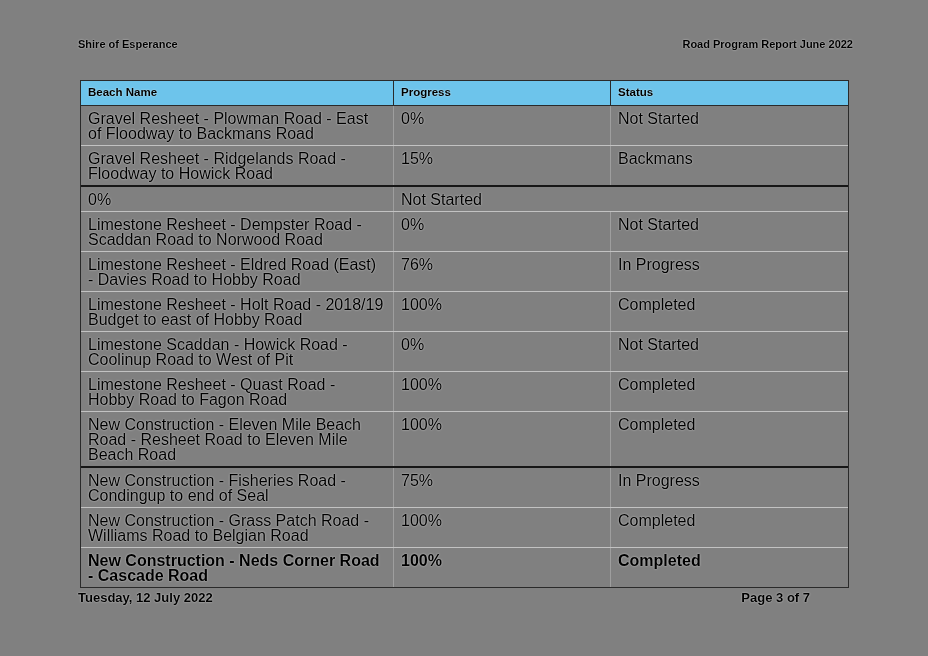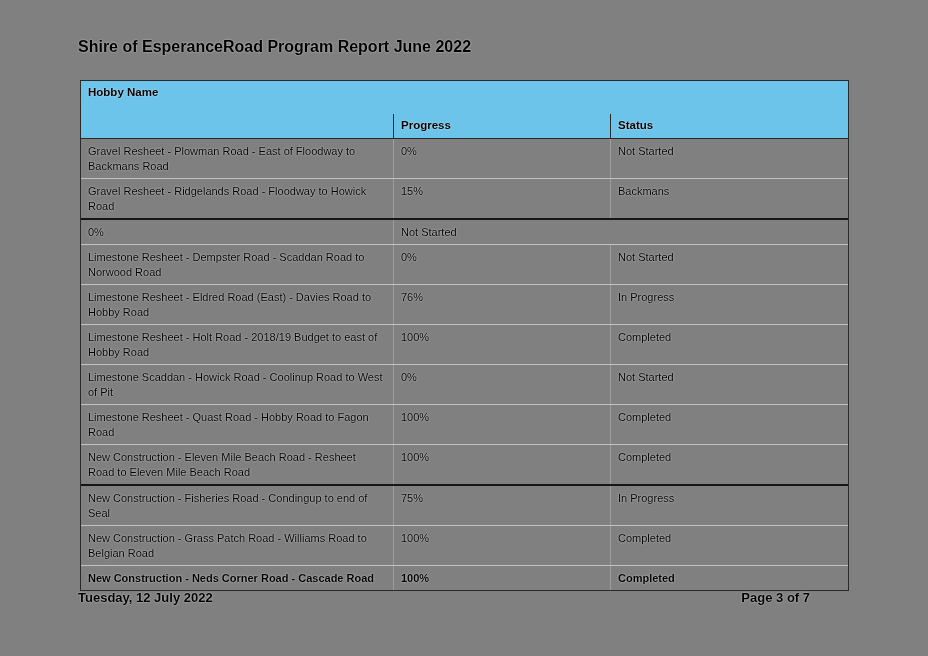--- a/index.html
+++ b/index.html
@@ -18,24 +18,25 @@
     position: relative;
     width: 928px;
     height: 656px;
   }
   .halo {
     text-shadow: 0 0 2px rgba(255,255,255,0.55), 0 0 1px rgba(255,255,255,0.35);
   }
   .page-header {
     position: absolute;
     left: 78px;
-    right: 96px;
+    right: 75px;
     top: 38px;
     display: flex;
-    font-size: 16px;
+    justify-content: space-between;
+    font-size: 11px;
     font-weight: bold;
   }
   .report-table {
     position: absolute;
     left: 80px;
     top: 80px;
     width: 769px;
     box-sizing: border-box;
     border: 1px solid var(--table-border, #2a2a2a);
   }
@@ -48,38 +49,37 @@
   .th {
     box-sizing: border-box;
     height: 24px;
     padding: 5px 7px 3px 7px;
     font-size: 11.5px;
     font-weight: bold;
     overflow: hidden;
   }
   .th + .th {
     border-left: 1px solid var(--table-border, #2a2a2a);
-    margin-top: 33px;
   }
   .tr {
     display: grid;
     grid-template-columns: 312px 217px 238px;
     border-bottom: 1px solid var(--row-divider, #c2c2c2);
   }
   .tr:last-child {
     border-bottom: none;
     font-weight: bold;
   }
   .tr.group-end {
     border-bottom: 2px solid var(--group-divider, #161616);
   }
   .td {
     box-sizing: border-box;
     padding: 5px 8px 4px 7px;
-    font-size: 11px;
+    font-size: 16px;
     line-height: 15px;
     overflow: hidden;
   }
   .td + .td {
     border-left: 1px solid var(--column-divider, #9e9e9e);
   }
   .page-footer {
     position: absolute;
     left: 78px;
     top: 590px;
@@ -95,21 +95,21 @@
 
 <div class="page">
 
   <div class="page-header halo">
     <span>Shire of Esperance</span>
     <span>Road Program Report June 2022</span>
   </div>
 
   <div class="report-table">
     <div class="thead">
-      <div class="th halo">Hobby Name</div>
+      <div class="th halo">Beach Name</div>
       <div class="th halo">Progress</div>
       <div class="th halo">Status</div>
     </div>
     <div class="tbody" id="tbody">
   <div class="tr">
     <div class="td halo cell-task">Gravel Resheet - Plowman Road - East of Floodway to Backmans Road</div>
     <div class="td halo cell-progress">0%</div>
     <div class="td halo cell-status">Not Started</div>
   </div>
 

